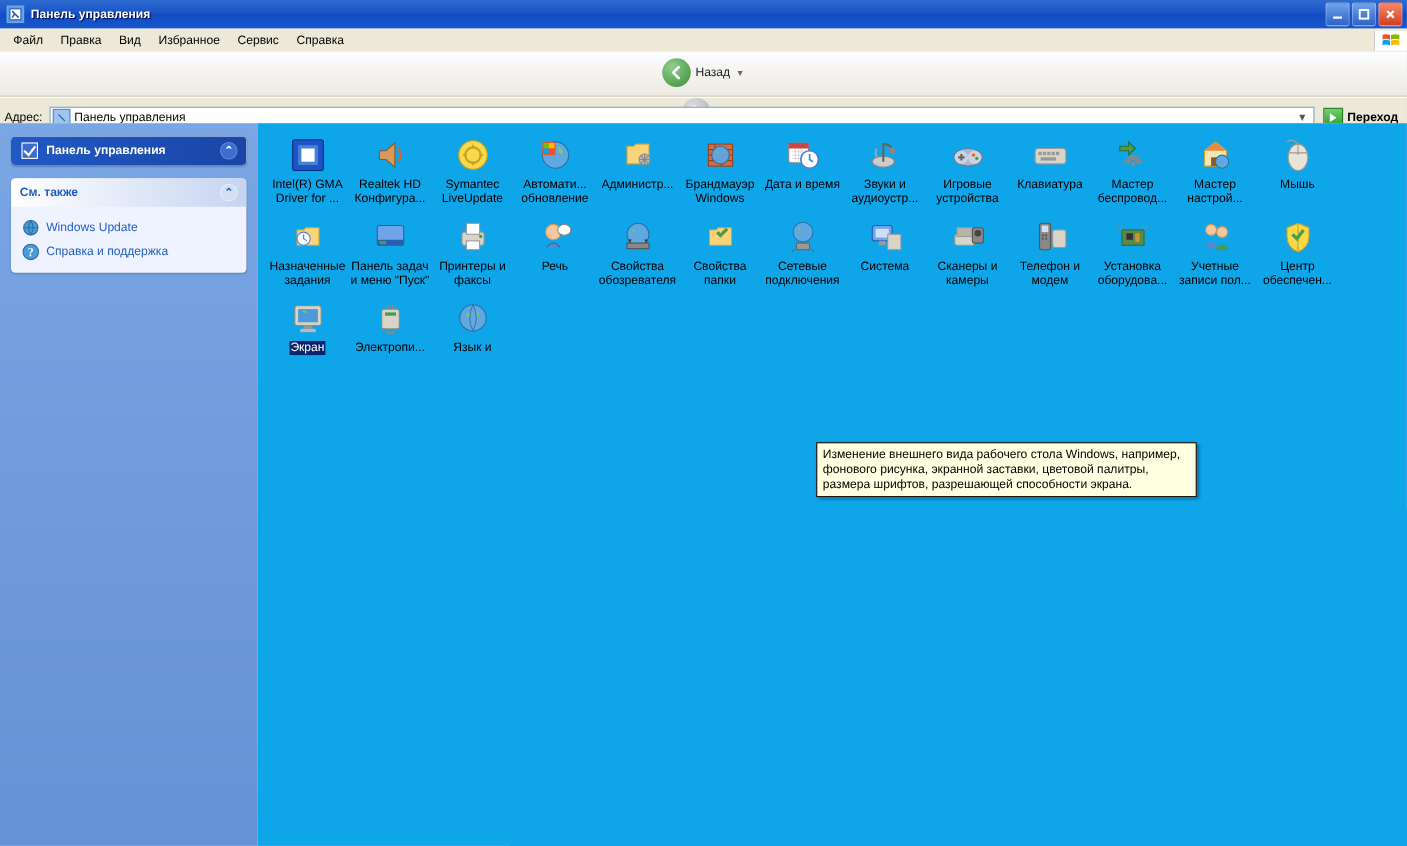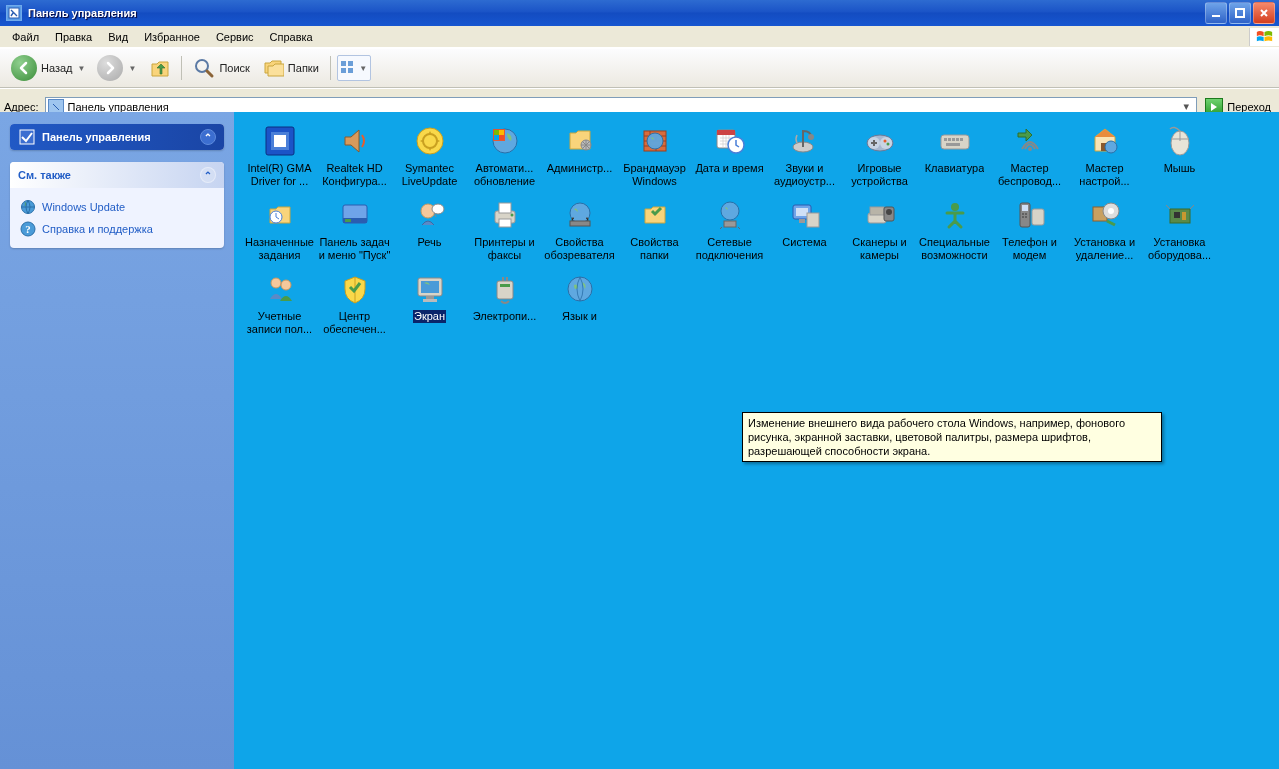--- a/index.html
+++ b/index.html
@@ -16,38 +16,38 @@
   .winbtn.close { background: linear-gradient(#f5896c,#d43e1e); color:#fff; font-weight:bold; }
 
   
   .menubar { height:22px; background:#ece9d8; border-bottom:1px solid #fff; display:flex; align-items:center; padding-left:4px; }
   .menubar span { padding:3px 8px; cursor:default; }
   .menubar .spacer { flex:1; }
   .winflag { width:30px; height:18px; background:#fff; border-left:1px solid #ccc; display:flex; align-items:center; justify-content:center; padding:0 6px;}
   .winflag svg { width:18px; height:14px; }
 
   
-  .toolbar { height:40px; background: linear-gradient(#fcfcfe,#ece9e1); border-top:1px solid #fff; border-bottom:1px solid #c0c0b6; display:flex; align-items:center; padding:0 6px; gap:2px; }
+  .toolbar { height:40px; background: linear-gradient(#fcfcfe,#ece9e1); border-top:1px solid #fff; border-bottom:1px solid #c0c0b6; display:flex; align-items:center; padding:0 6px; gap:2px;flex-direction:column; }
   .tbtn { display:flex; align-items:center; gap:4px; padding:3px 4px; border:1px solid transparent; border-radius:3px; cursor:default; color:#555;}
   .tbtn.enabled { color:#222; }
   .tbicon { width:26px; height:26px; border-radius:50%; display:flex; align-items:center; justify-content:center; font-size:14px; font-weight:bold;}
   .tbicon.nav { background: radial-gradient(circle at 35% 30%, #8fcf8e,#3a8d38); color:#fff; }
   .tbicon.nav.disabled { background: radial-gradient(circle at 35% 30%, #ddd,#aaa); }
   .tbsep { width:1px; height:24px; background:#c0c0b6; margin:0 4px; }
   .dropdown-caret { font-size:8px; color:#666; margin-left:1px; }
   .tbicon.plain { width:22px; height:22px; background:none; }
   .viewbtn { width:34px; height:26px; border:1px solid #b2c4e1; border-radius:2px; display:flex; align-items:center; justify-content:center; background:#f6f9fe;}
 
   
   .addrbar { height:36px; background:#ece9d8; border-top:1px solid #fff; display:flex; align-items:center; padding:0 4px; gap:4px; }
   .addrbar .lbl { padding-right:2px; }
   .addrinput { flex:1; height:20px; background:#fff; border:1px solid #7f9db9; display:flex; align-items:center; padding:0 2px; }
   .addrinput .icon { width:16px; height:16px; background:#9ec5ef; border:1px solid #5a8ac6; margin-right:4px; display:flex;align-items:center;justify-content:center;}
   .addrinput .caret { width:16px; text-align:center; color:#555;}
-  .gobtn { height:20px; display:flex; align-items:center; gap:4px; padding:0 4px; }
+  .gobtn { height:20px; display:flex; align-items:center; gap:4px; padding:0 4px;font-weight:bold; }
   .goicon { width:18px;height:18px;background: linear-gradient(#6fd26f,#2b9c2b); border:1px solid #1d7a1d; display:flex;align-items:center;justify-content:center;color:#fff;font-weight:bold;}
 
   
   .client { position:absolute; top:112px; bottom:0; left:0; right:0; display:flex; background:#fff;}
   .sidebar { width:234px; background: linear-gradient(to bottom,#7aa6e4 0%,#6591d6 100%); padding:12px 10px; }
   .panel { background:#eff3ff; border-radius:4px; margin-bottom:12px; overflow:hidden; box-shadow:0 1px 2px #0003;}
   .panel .hdr { height:26px; background: linear-gradient(to right,#fff,#c6d4f1); display:flex; align-items:center; padding:0 8px; color:#215dc6; font-weight:bold; justify-content:space-between;}
   .panel.dark .hdr { background: linear-gradient(to right,#2159c5,#1a45a5); color:#fff; }
   .panel .hdr .chevron { width:16px;height:16px;border-radius:50%;background:#fff3;border:1px solid #fff6;display:flex;align-items:center;justify-content:center;color:#215dc6;font-size:10px;}
   .panel.dark .hdr .chevron { color:#fff; background:#3c6ed0; border-color:#5e8adc;}
@@ -58,21 +58,21 @@
   
   .content { flex:1; overflow:auto; padding:10px 8px; position:relative; background:#0ea5e9;}
   .icongrid { display:flex; flex-wrap:wrap; align-content:flex-start; }
   .cpitem { width:75px; margin:0 0px 6px 0; display:flex; flex-direction:column; align-items:center; text-align:center; cursor:default; padding:2px;}
   .cpitem .bigicon { width:34px; height:34px; margin-bottom:4px; display:flex; align-items:center; justify-content:center; position:relative;}
   .cpitem .lbls { font-size:11px; line-height:13px; max-width:74px; overflow:hidden; }
   .cpitem.selected .lbls span:last-child, .cpitem.selected .lbls span:only-child { background:#0a246a; color:#fff; padding:0 1px;}
   .cpitem .lbls span { display:block; white-space:nowrap; overflow:hidden; text-overflow:ellipsis;}
 
   
-  .tooltip { position:absolute; left:508px; top:300px; width:420px; background:#ffffe1; border:1px solid #000; padding:3px 5px; font-size:11px; line-height:14px; box-shadow:2px 2px 3px #0005; }
+  .tooltip { position:absolute; left:508px; top:290px; width:346px; background:#ffffe1; border:1px solid #000; padding:3px 5px; font-size:11px; line-height:14px; box-shadow:2px 2px 3px #0005; }
 </style>
 </head>
 <body>
 
 <div class="titlebar">
   <div class="icon">
     <svg width="12" height="12">
         <rect x="1" y="1" width="10" height="10" fill="#fff" stroke="#2a5db0"></rect>
         <path d="M3 3 L9 9 M3 9 L5 6" stroke="#2a5db0" stroke-width="1.4" fill="none"></path>
       </svg>
@@ -399,41 +399,41 @@
             </svg>
           </div>
           <div class="lbls">
             <span>Панель задач</span>
             <span>и меню "Пуск"</span>
           </div>
         </div>
         <div class="cpitem">
           <div class="bigicon">
             <svg width="32" height="32" viewBox="0 0 32 32">
-              <use href="#ic-speech"></use>
-            </svg>
-          </div>
-          <div class="lbls">
-            <span>Речь</span>
-          </div>
-        </div>
-        <div class="cpitem">
-          <div class="bigicon">
-            <svg width="32" height="32" viewBox="0 0 32 32">
               <use href="#ic-printer"></use>
             </svg>
           </div>
           <div class="lbls">
             <span>Принтеры и</span>
             <span>факсы</span>
           </div>
         </div>
         <div class="cpitem">
           <div class="bigicon">
             <svg width="32" height="32" viewBox="0 0 32 32">
+              <use href="#ic-speech"></use>
+            </svg>
+          </div>
+          <div class="lbls">
+            <span>Речь</span>
+          </div>
+        </div>
+        <div class="cpitem">
+          <div class="bigicon">
+            <svg width="32" height="32" viewBox="0 0 32 32">
               <use href="#ic-inetopt"></use>
             </svg>
           </div>
           <div class="lbls">
             <span>Свойства</span>
             <span>обозревателя</span>
           </div>
         </div>
         <div class="cpitem">
           <div class="bigicon">
@@ -474,48 +474,26 @@
             </svg>
           </div>
           <div class="lbls">
             <span>Сканеры и</span>
             <span>камеры</span>
           </div>
         </div>
         <div class="cpitem">
           <div class="bigicon">
             <svg width="32" height="32" viewBox="0 0 32 32">
-              <use href="#ic-access"></use>
-            </svg>
-          </div>
-          <div class="lbls">
-            <span>Специальные</span>
-            <span>возможности</span>
-          </div>
-        </div>
-        <div class="cpitem">
-          <div class="bigicon">
-            <svg width="32" height="32" viewBox="0 0 32 32">
               <use href="#ic-phone"></use>
             </svg>
           </div>
           <div class="lbls">
             <span>Телефон и</span>
             <span>модем</span>
-          </div>
-        </div>
-        <div class="cpitem">
-          <div class="bigicon">
-            <svg width="32" height="32" viewBox="0 0 32 32">
-              <use href="#ic-addremove"></use>
-            </svg>
-          </div>
-          <div class="lbls">
-            <span>Установка и</span>
-            <span>удаление...</span>
           </div>
         </div>
         <div class="cpitem">
           <div class="bigicon">
             <svg width="32" height="32" viewBox="0 0 32 32">
               <use href="#ic-hardware"></use>
             </svg>
           </div>
           <div class="lbls">
             <span>Установка</span>

